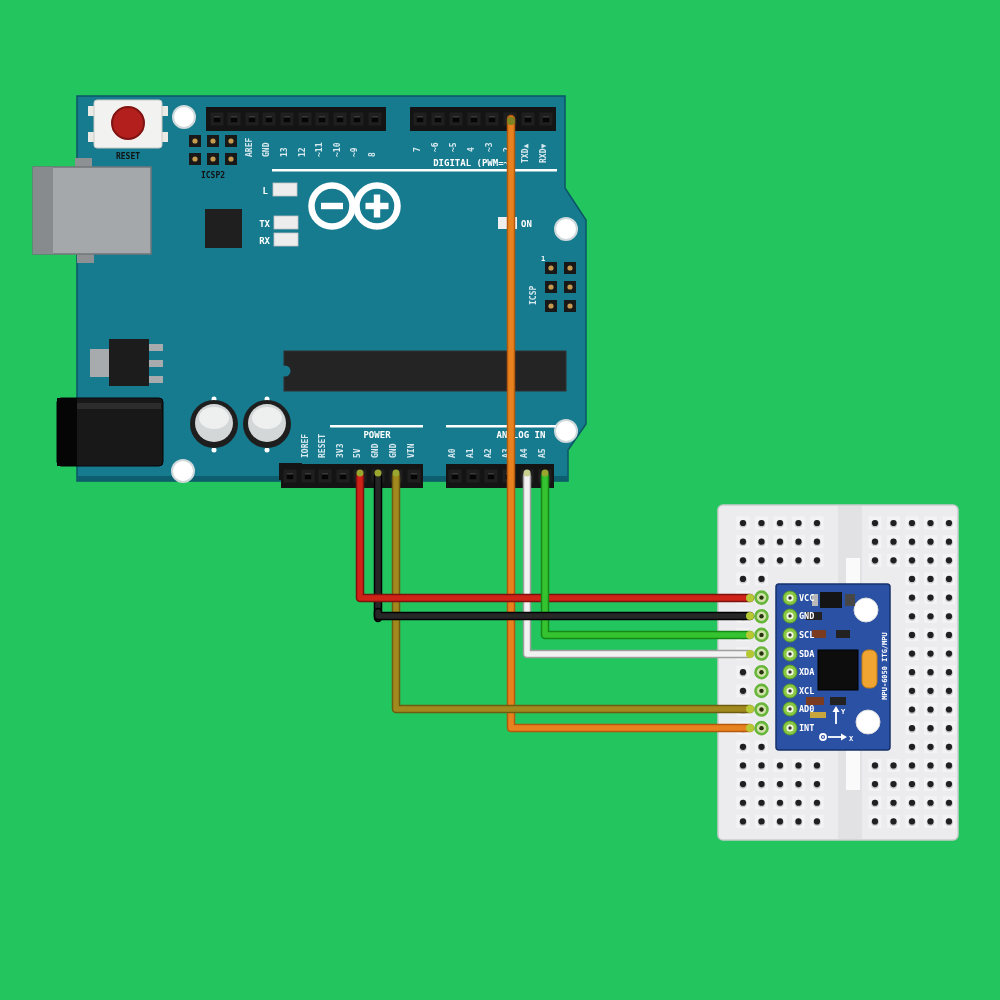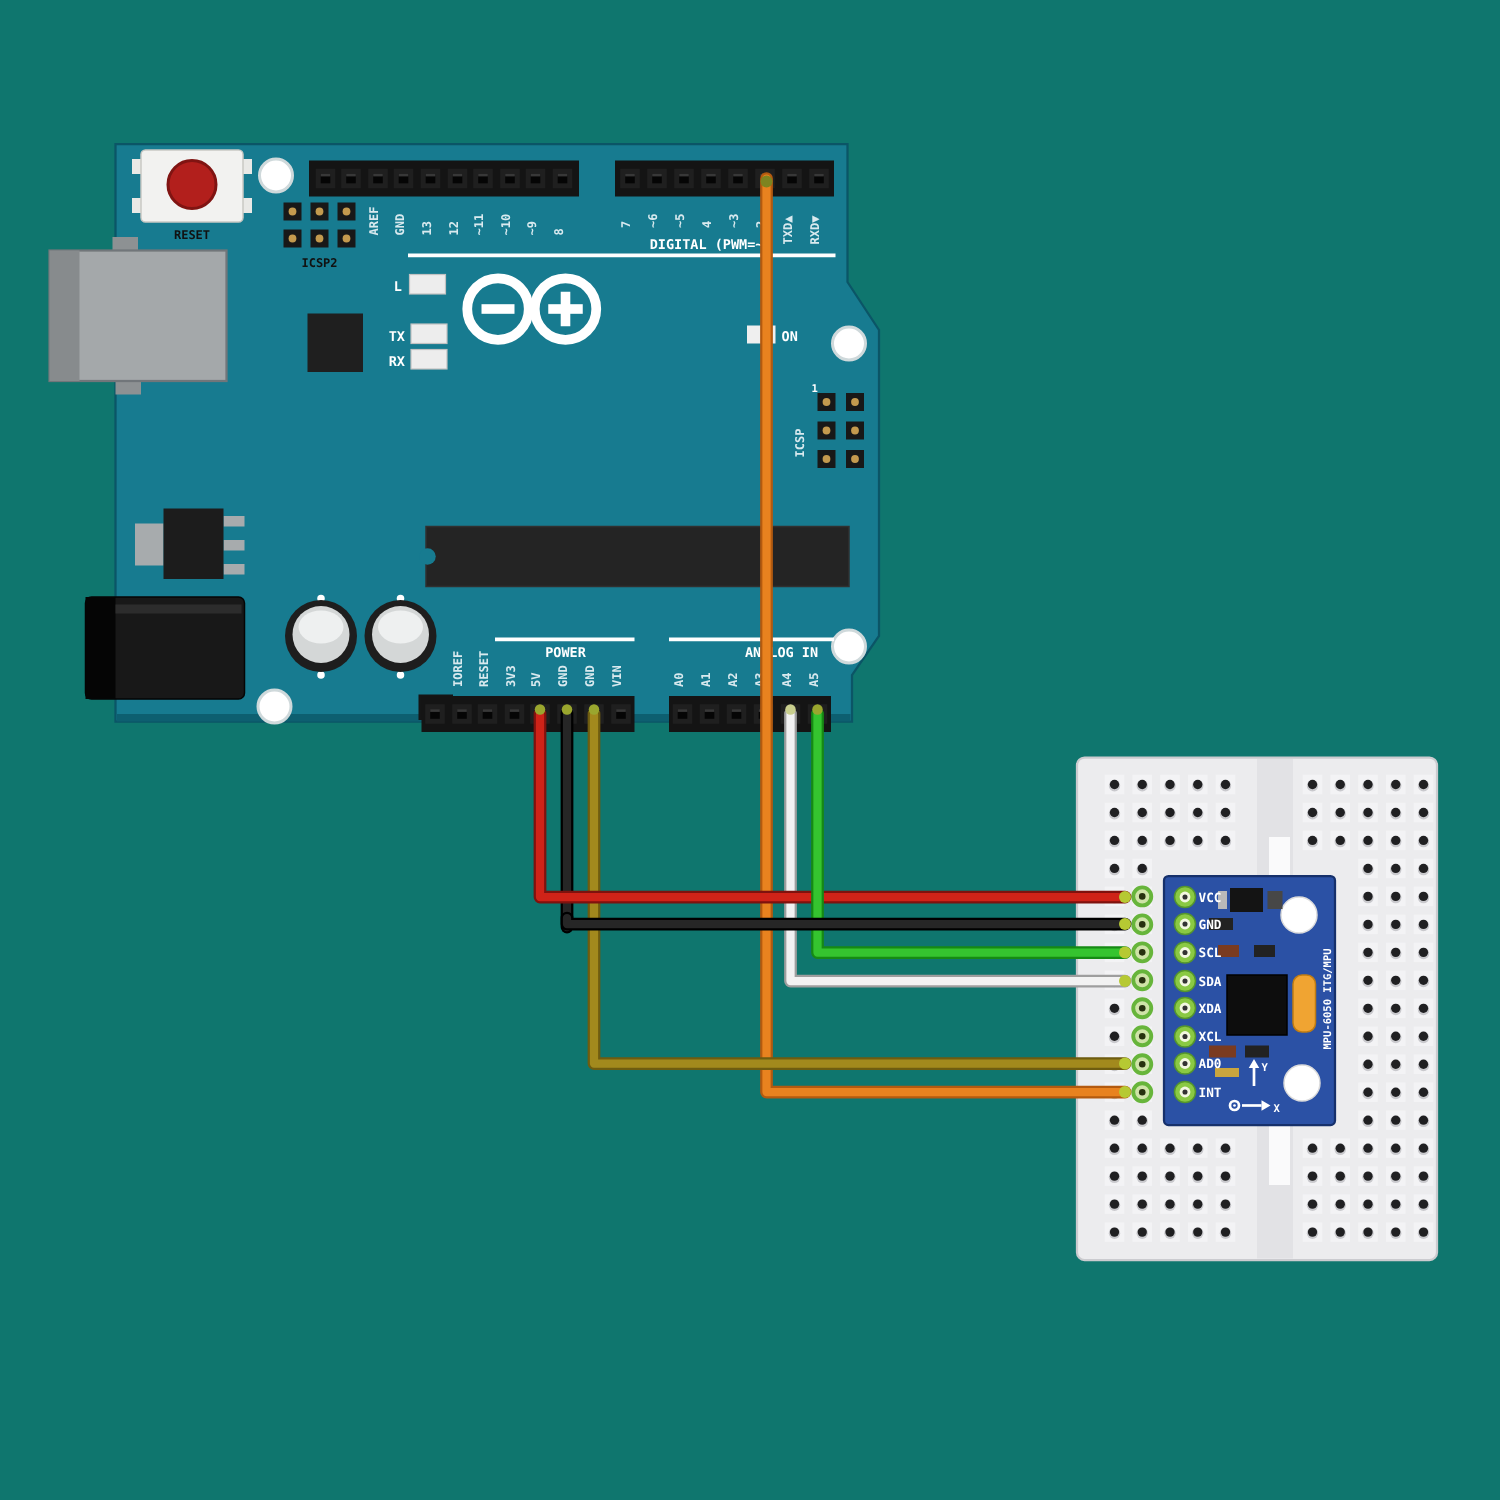--- a/index.html
+++ b/index.html
@@ -1,16 +1,16 @@
 <!DOCTYPE html>
 <html><head>
 <meta charset="utf-8">
 <style>
   html,body{margin:0;padding:0;background:#ffffff;}
-  .stage{width:1000px;height:1000px;position:relative;background:#0f766e;overflow:hidden;}
+  .stage{width:1000px;height:1000px;position:relative;background:#22c55e;overflow:hidden;}
   svg{display:block;}
   text{font-family:"DejaVu Sans Mono","Liberation Mono",monospace;font-weight:bold;}
   .pinlbl{font-size:8px;fill:#d9eaef;}
   .seclbl{font-size:9px;fill:#ffffff;}
   .blklbl{font-size:8px;fill:#111111;}
   .modlbl{font-size:8.5px;fill:#ffffff;}
   .tiny{font-size:7px;fill:#ffffff;}
 </style>
 </head>
 <body>

